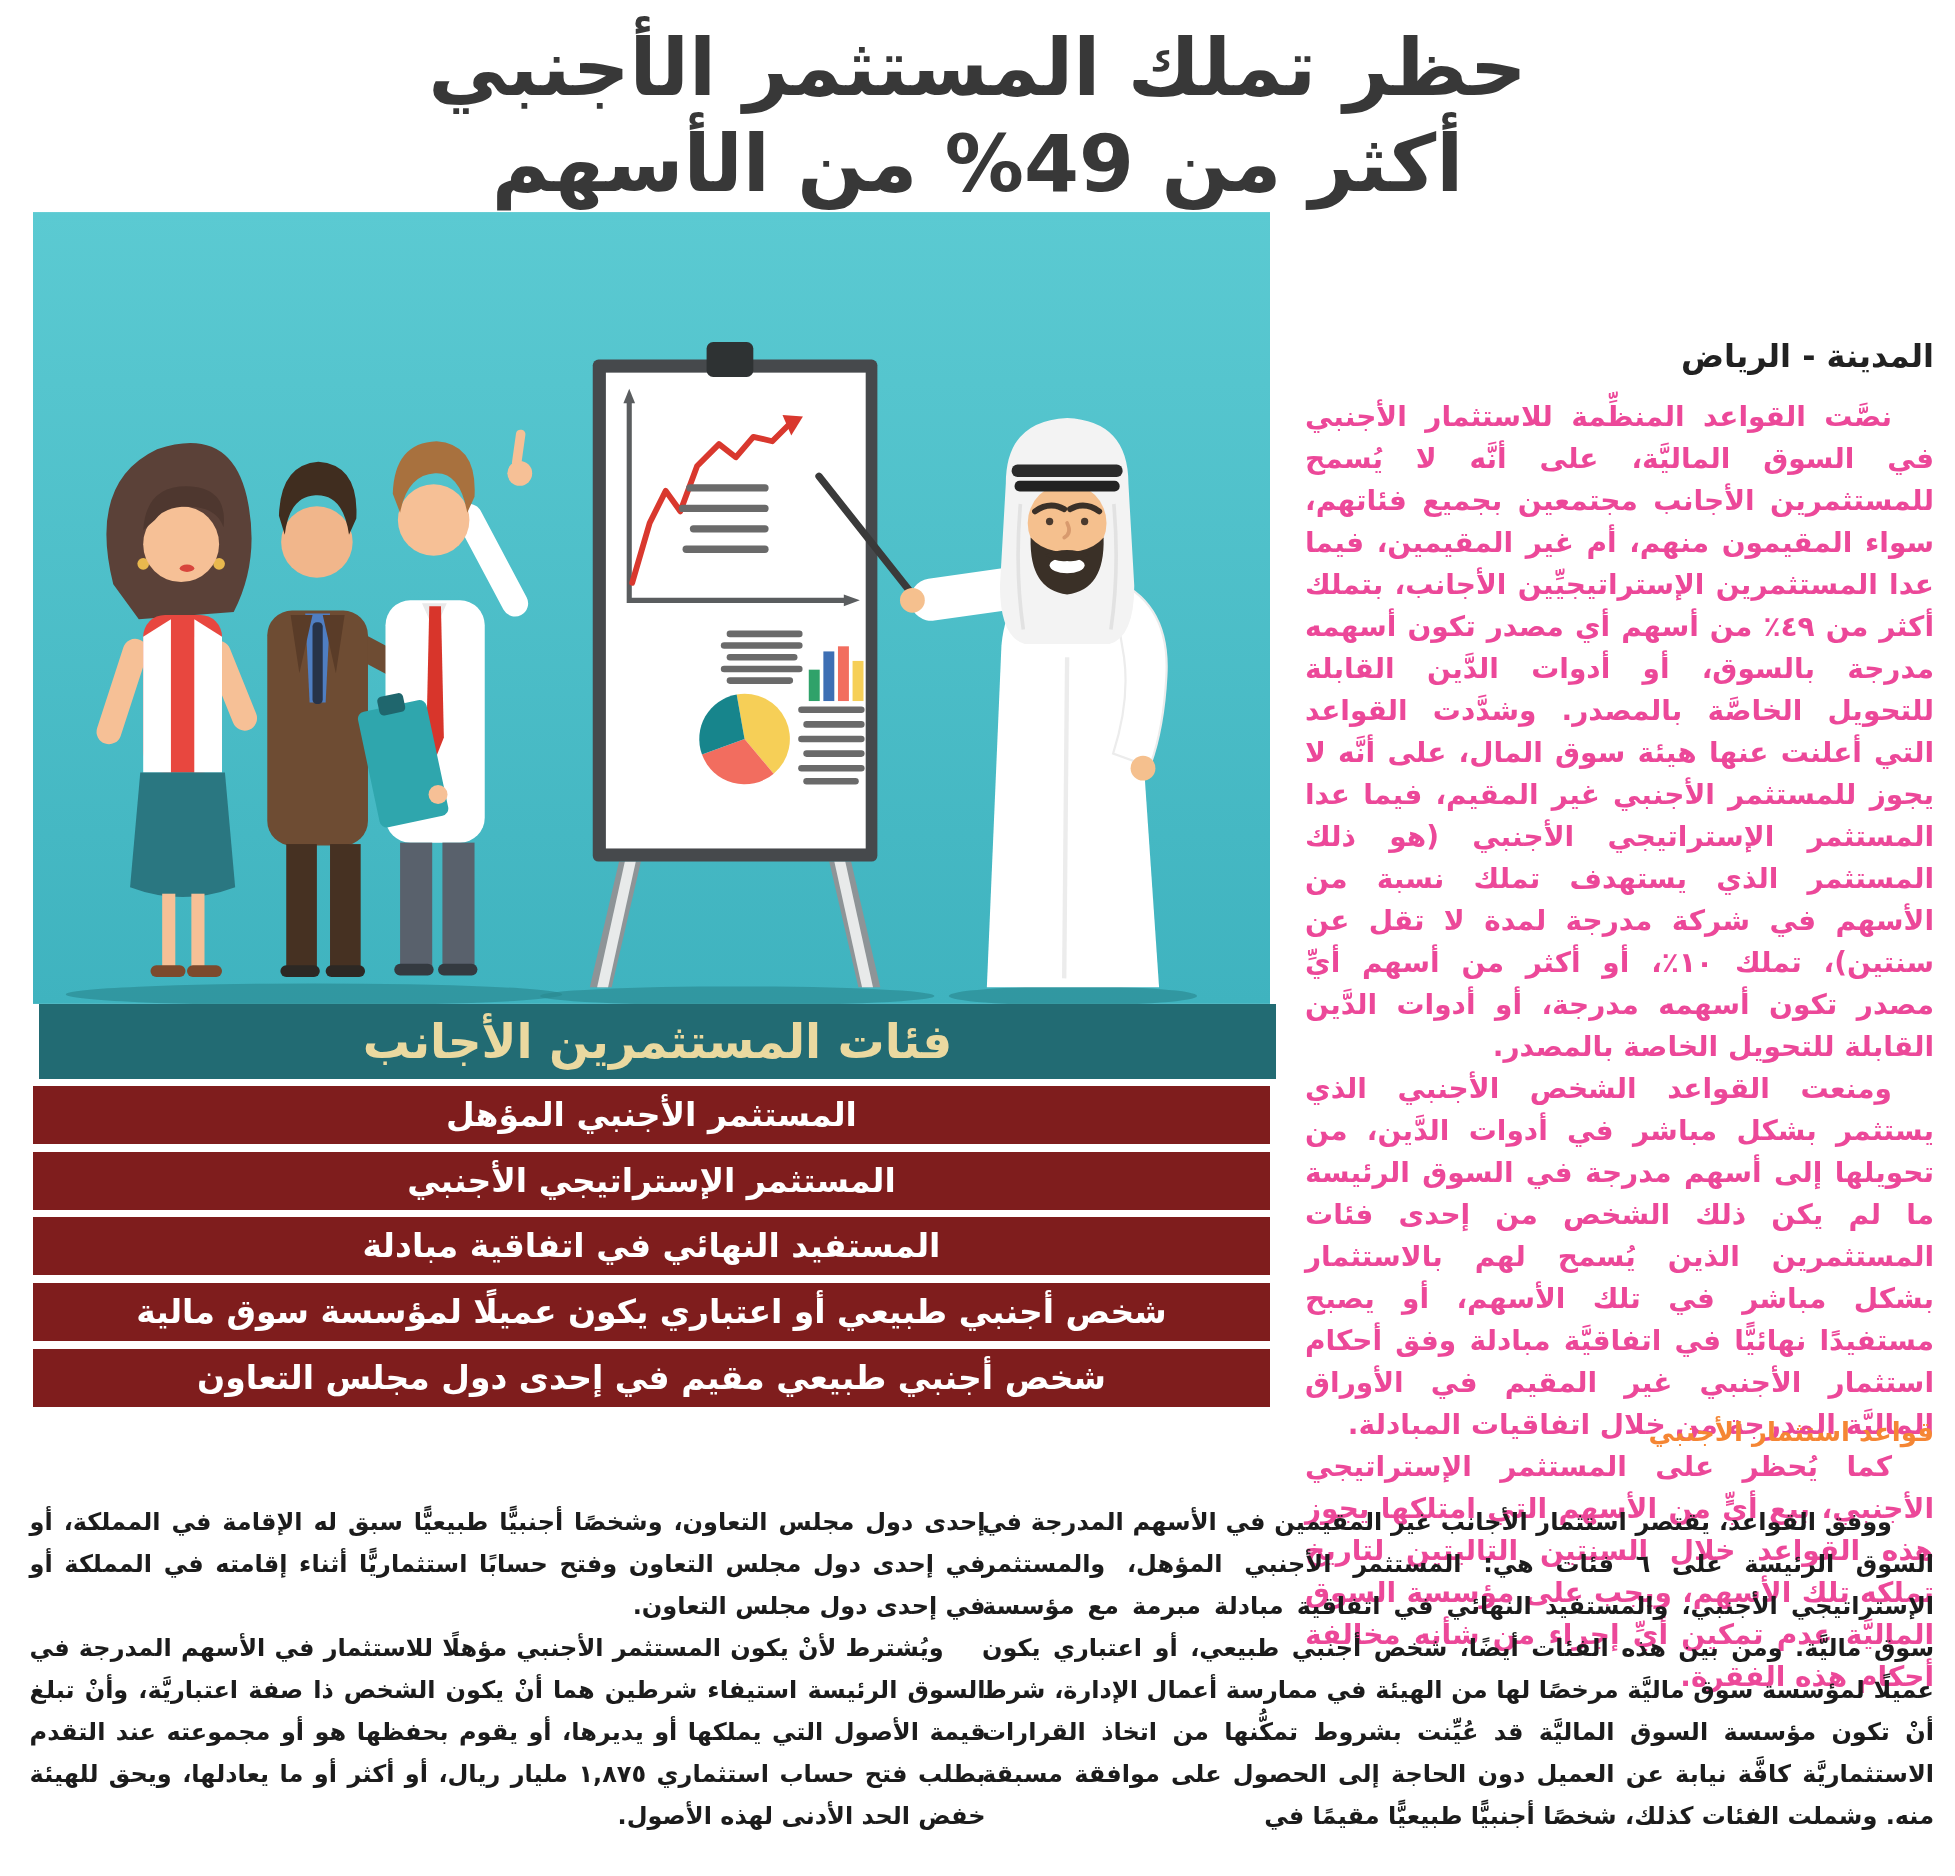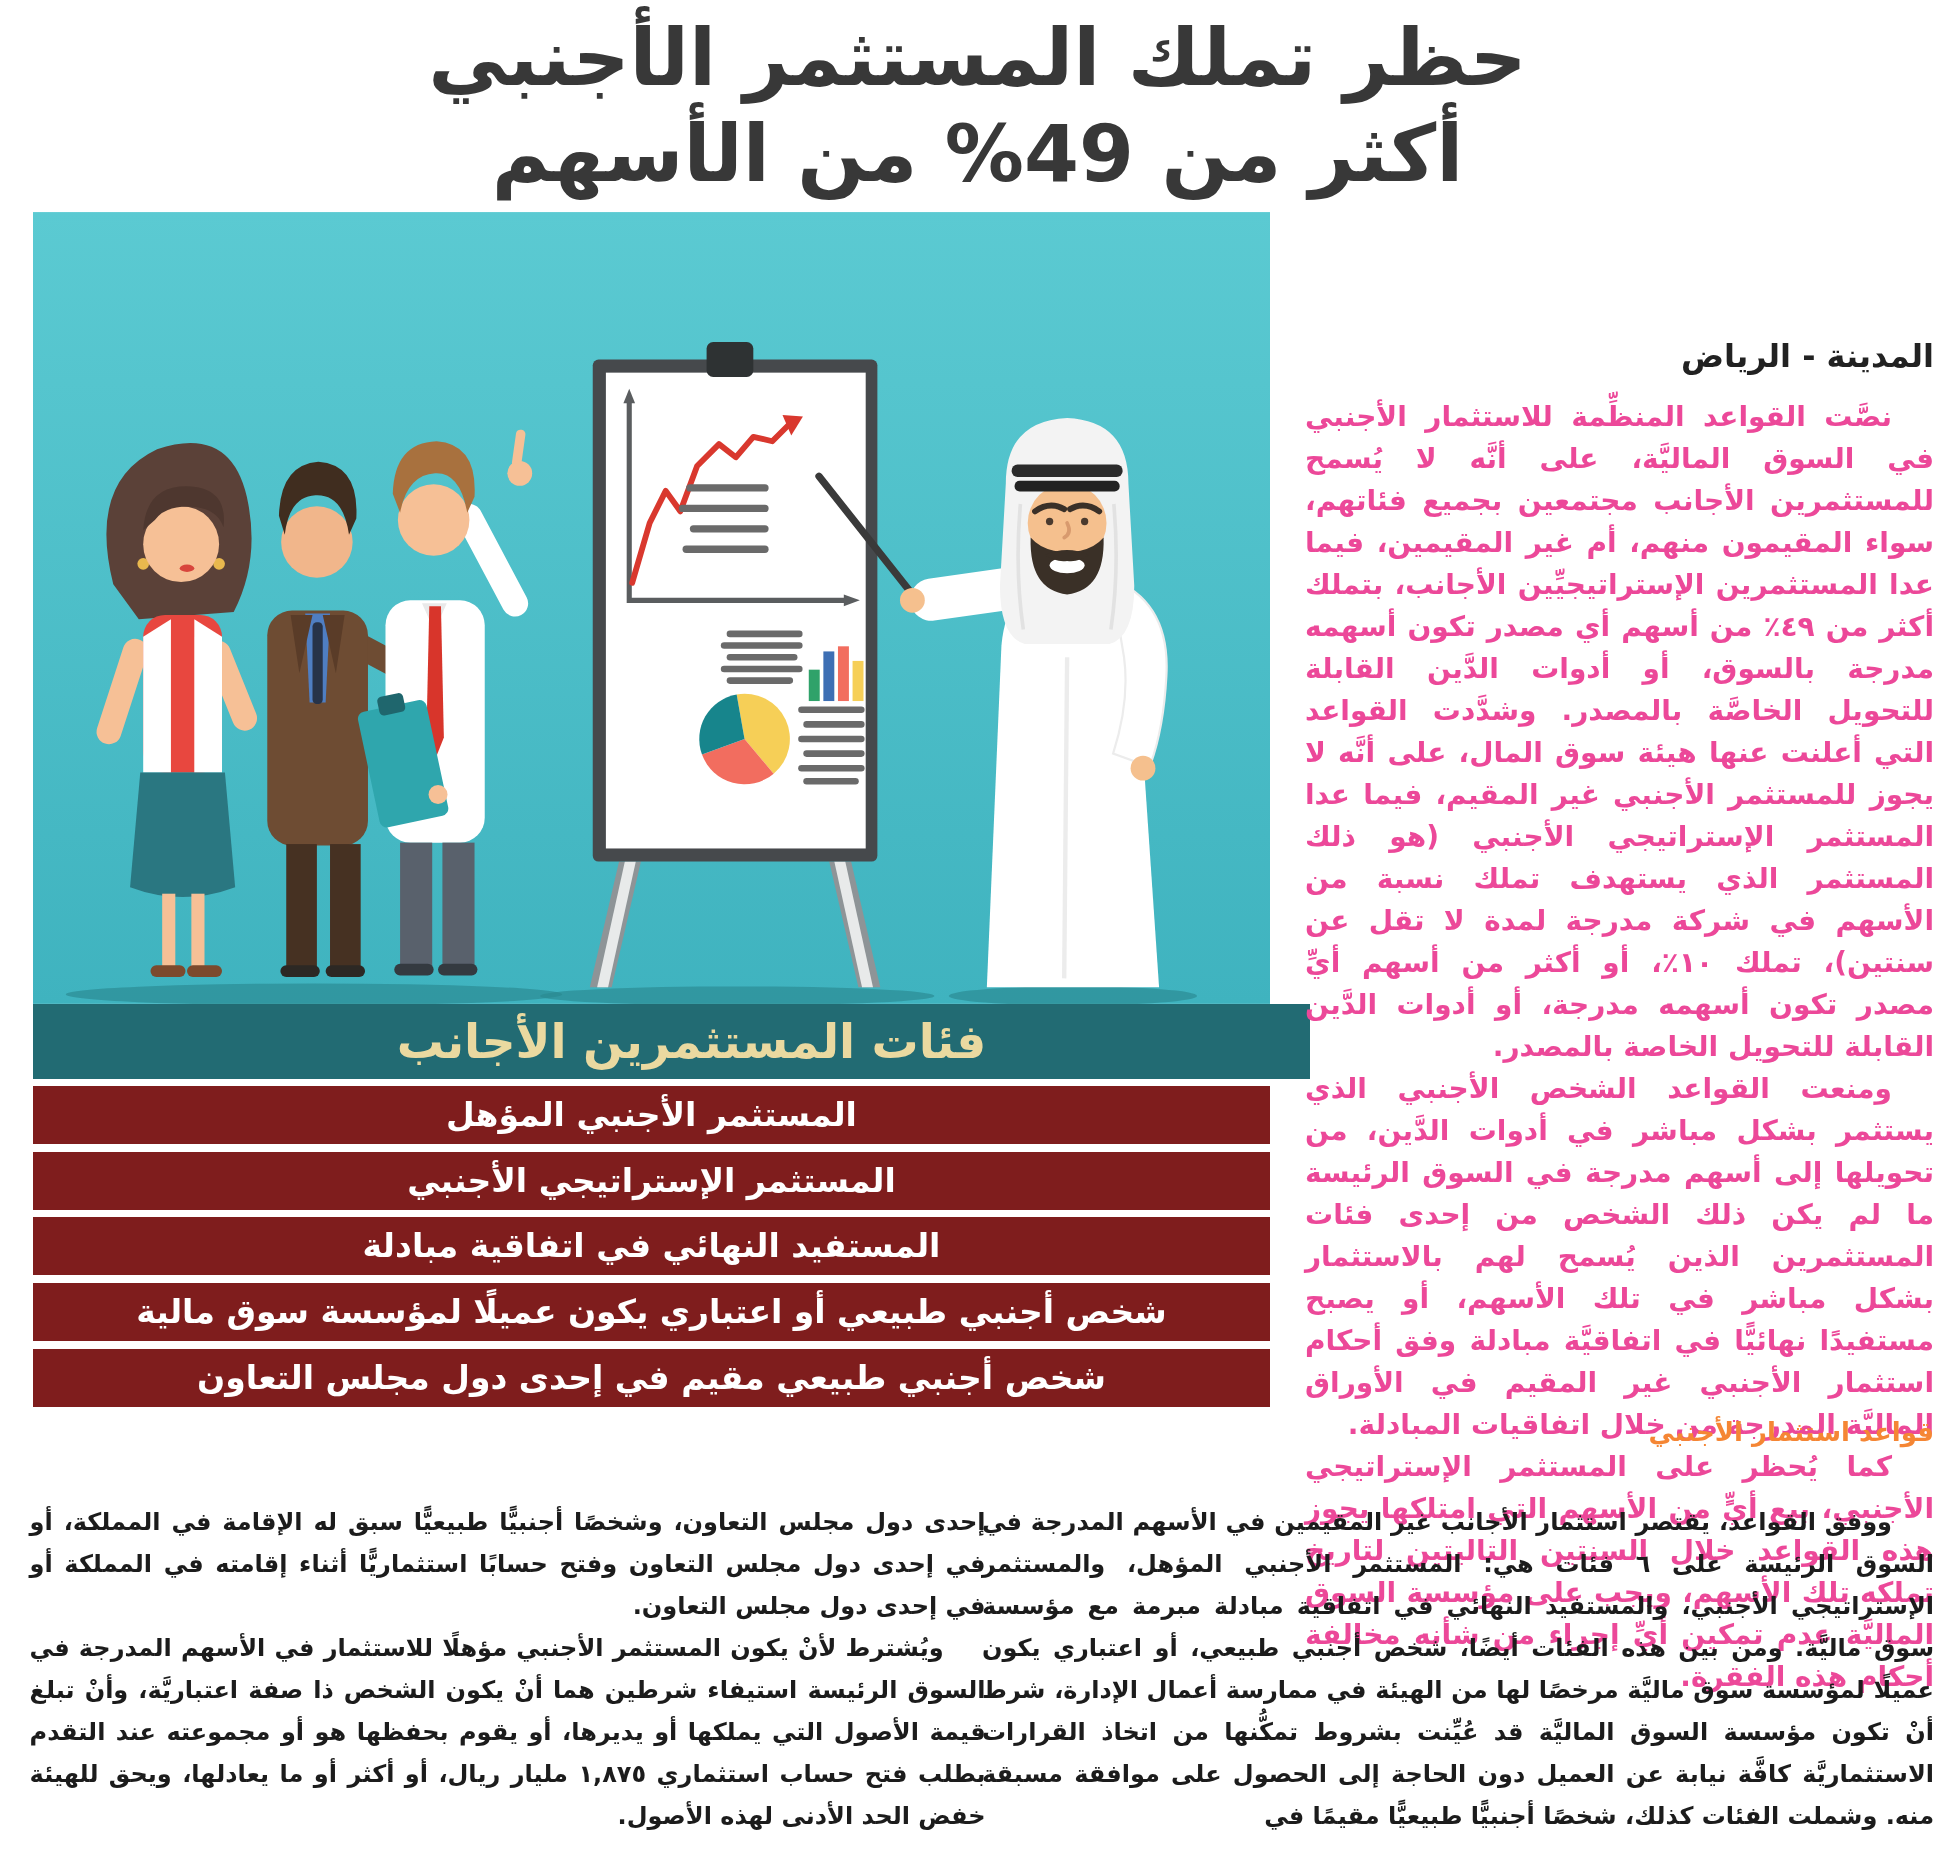--- a/index.html
+++ b/index.html
@@ -13,23 +13,23 @@
   .headline{
     top:5.8px;right:0;left:0;text-align:center;
     font-size:79px;line-height:1.22;font-weight:bold;color:#383838;
     letter-spacing:-0.7px;
   }
   
   .illustration{top:212px;right:auto;left:33px;width:1237px;height:792px;}
   .illustration svg{display:block;width:100%;height:100%;}
   
   .info-title{
-    left:33px;top:1004px;width:1237px;height:75px;
+    left:39px;top:1004px;width:1237px;height:75px;
     background:#226b73;color:#ead9a0;
-    font-size:47px;font-weight:bold;text-align:center;line-height:75px;padding-left:40px;
+    font-size:47px;font-weight:bold;text-align:center;line-height:75px;
   }
   .cat-row{
     left:33px;width:1237px;height:58px;background:#7f1d1d;color:#ffffff;
     font-size:33px;font-weight:bold;text-align:center;line-height:58px;
   }
   .cat-0{top:1086px;} .cat-1{top:1152px;} .cat-2{top:1217px;}
   .cat-3{top:1283px;} .cat-4{top:1349px;}
   
   .byline{
     top:337px;right:21px;width:629px;
@@ -53,21 +53,21 @@
     text-align:justify;
   }
   .col-bottom-right{top:1501px;right:21px;width:952px;}
   .col-bottom-left{top:1501px;left:14.6px;width:956px;margin-left:15px;}
 </style>
 </head>
 <body>
 
 <div class="page">
 
-  <h1 class="abs headline" style="margin:4px;">
+  <h1 class="abs headline" style="margin:14px;">
     <span>حظر تملك المستثمر الأجنبي</span><br>
     <span>أكثر من 49% من الأسهم</span>
   </h1>
 
   <div class="abs illustration">
     <svg viewBox="45 290 1695 1085" xmlns="http://www.w3.org/2000/svg">
       <defs>
         <linearGradient id="bg" x1="0" y1="0" x2="0" y2="1">
           <stop offset="0" stop-color="#5bcad2"></stop>
           <stop offset="1" stop-color="#3fb3bf"></stop>

